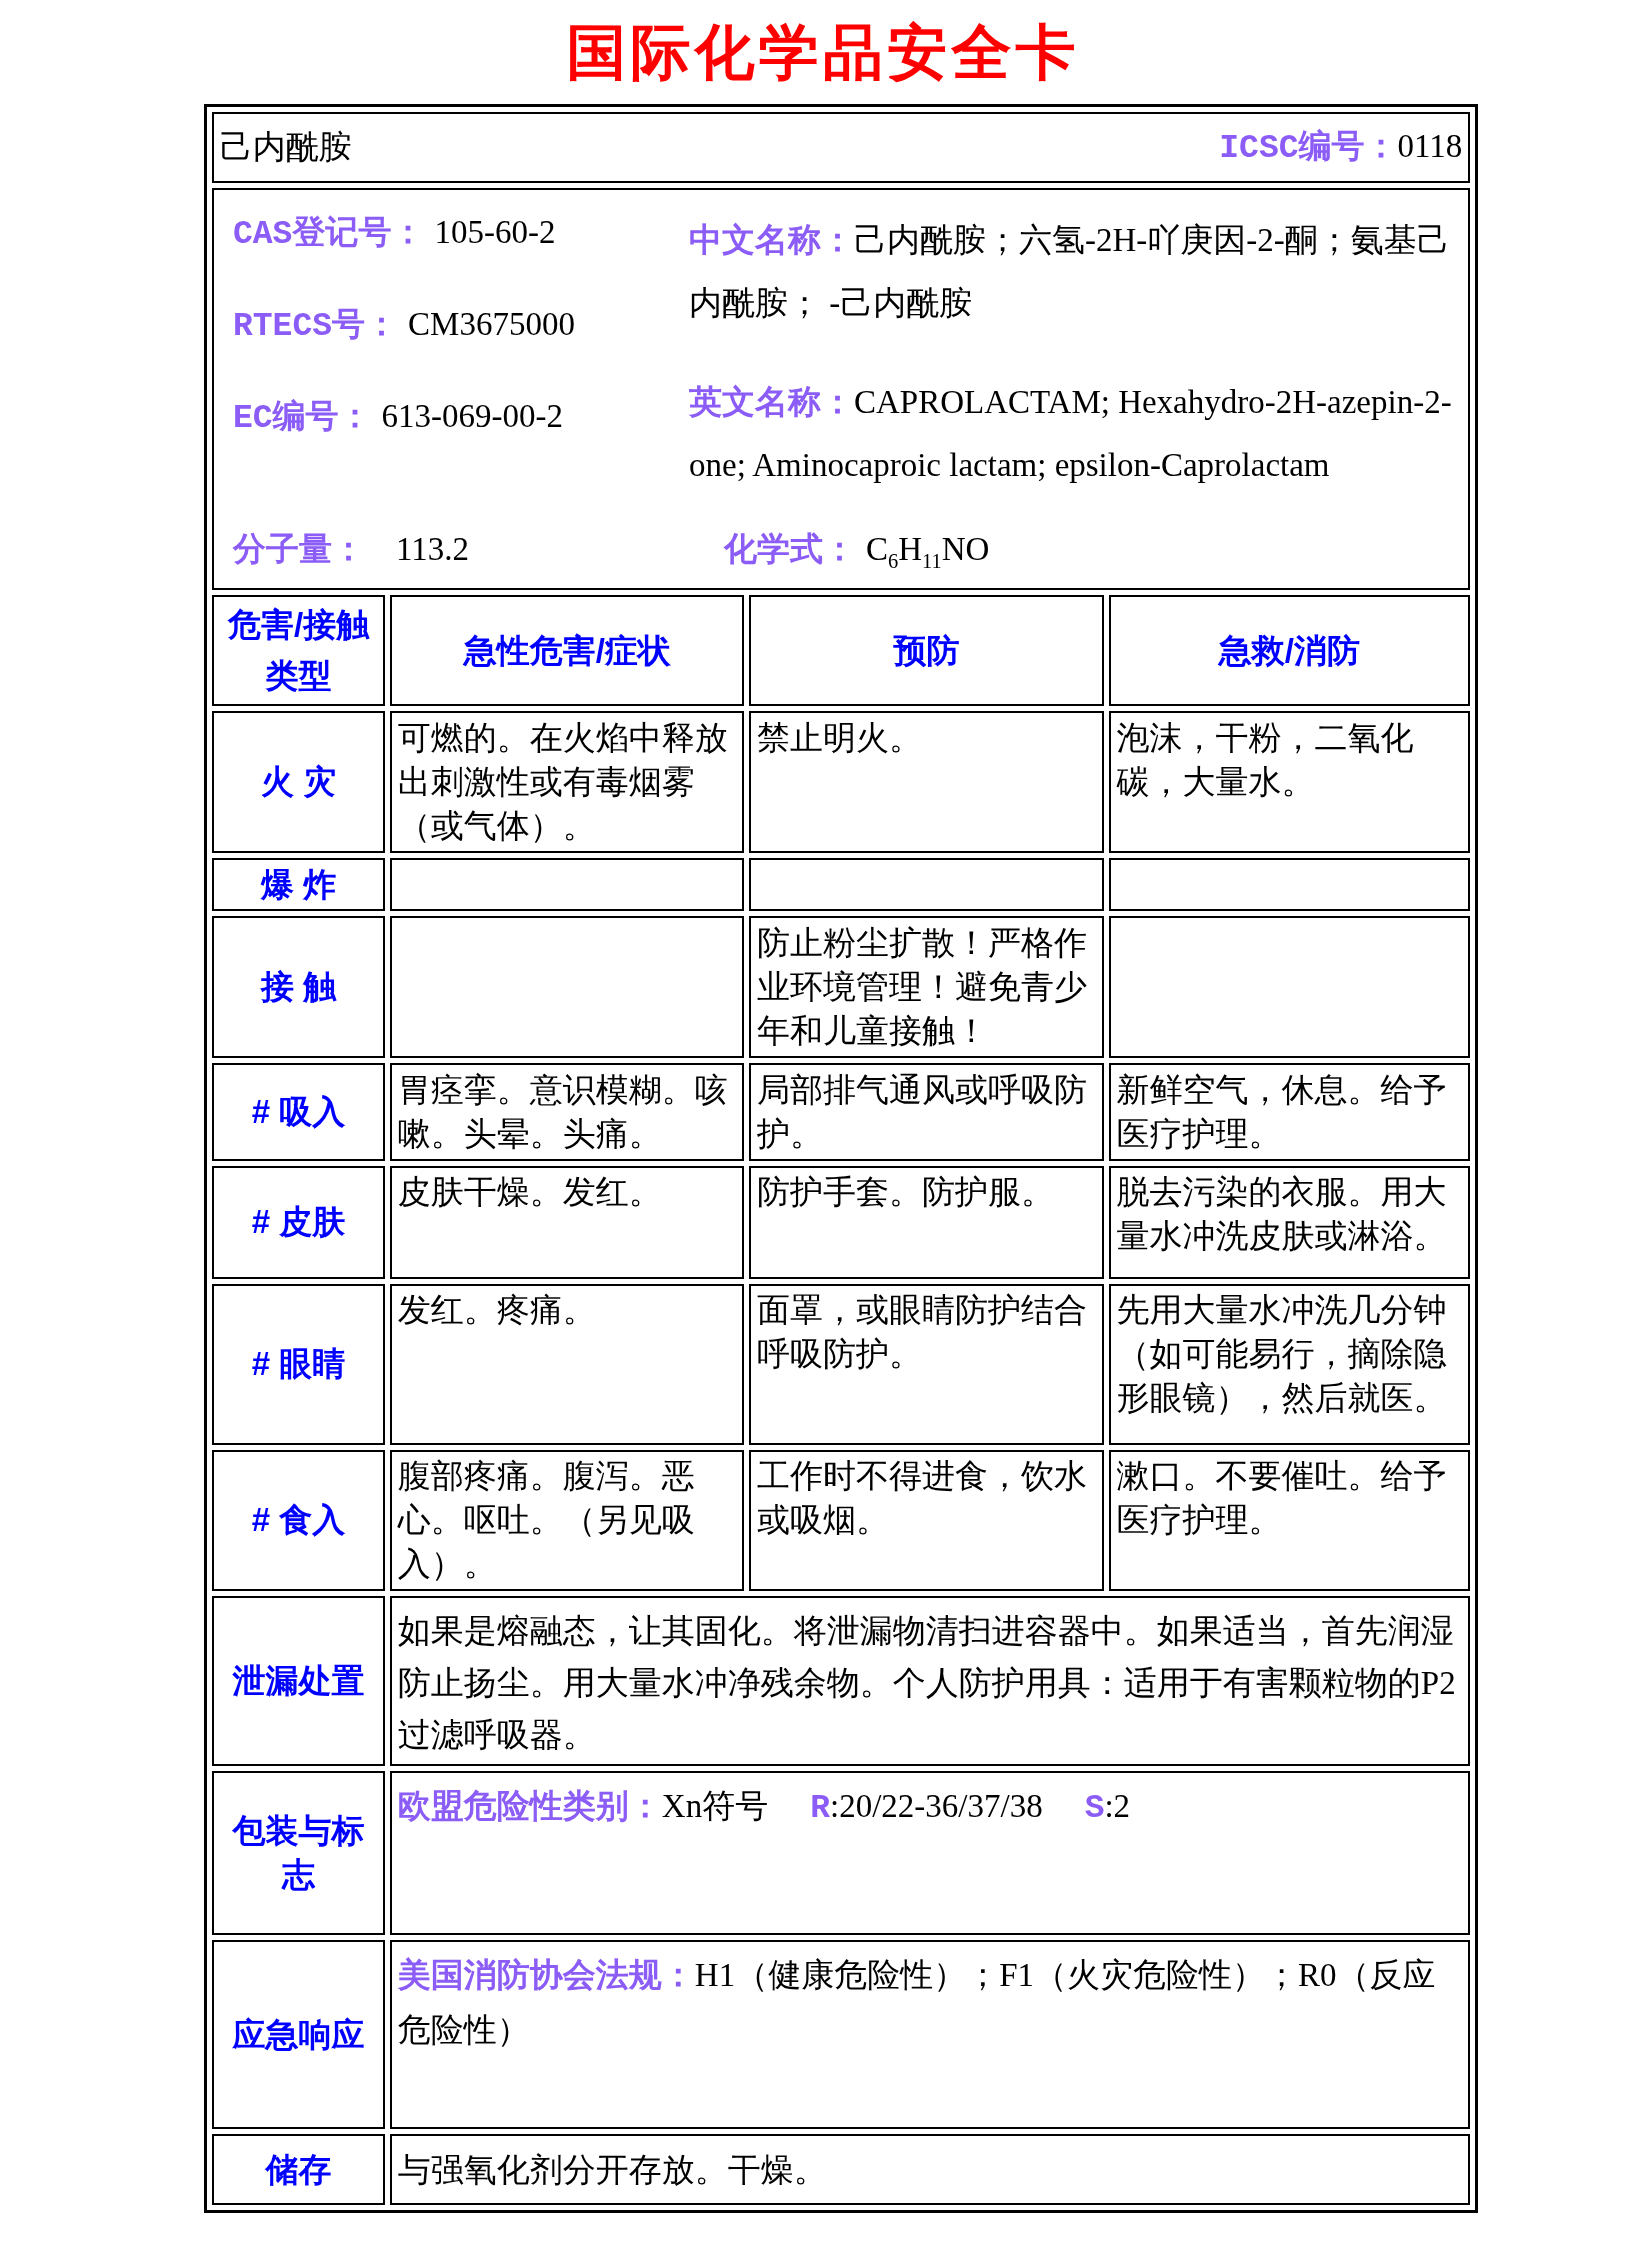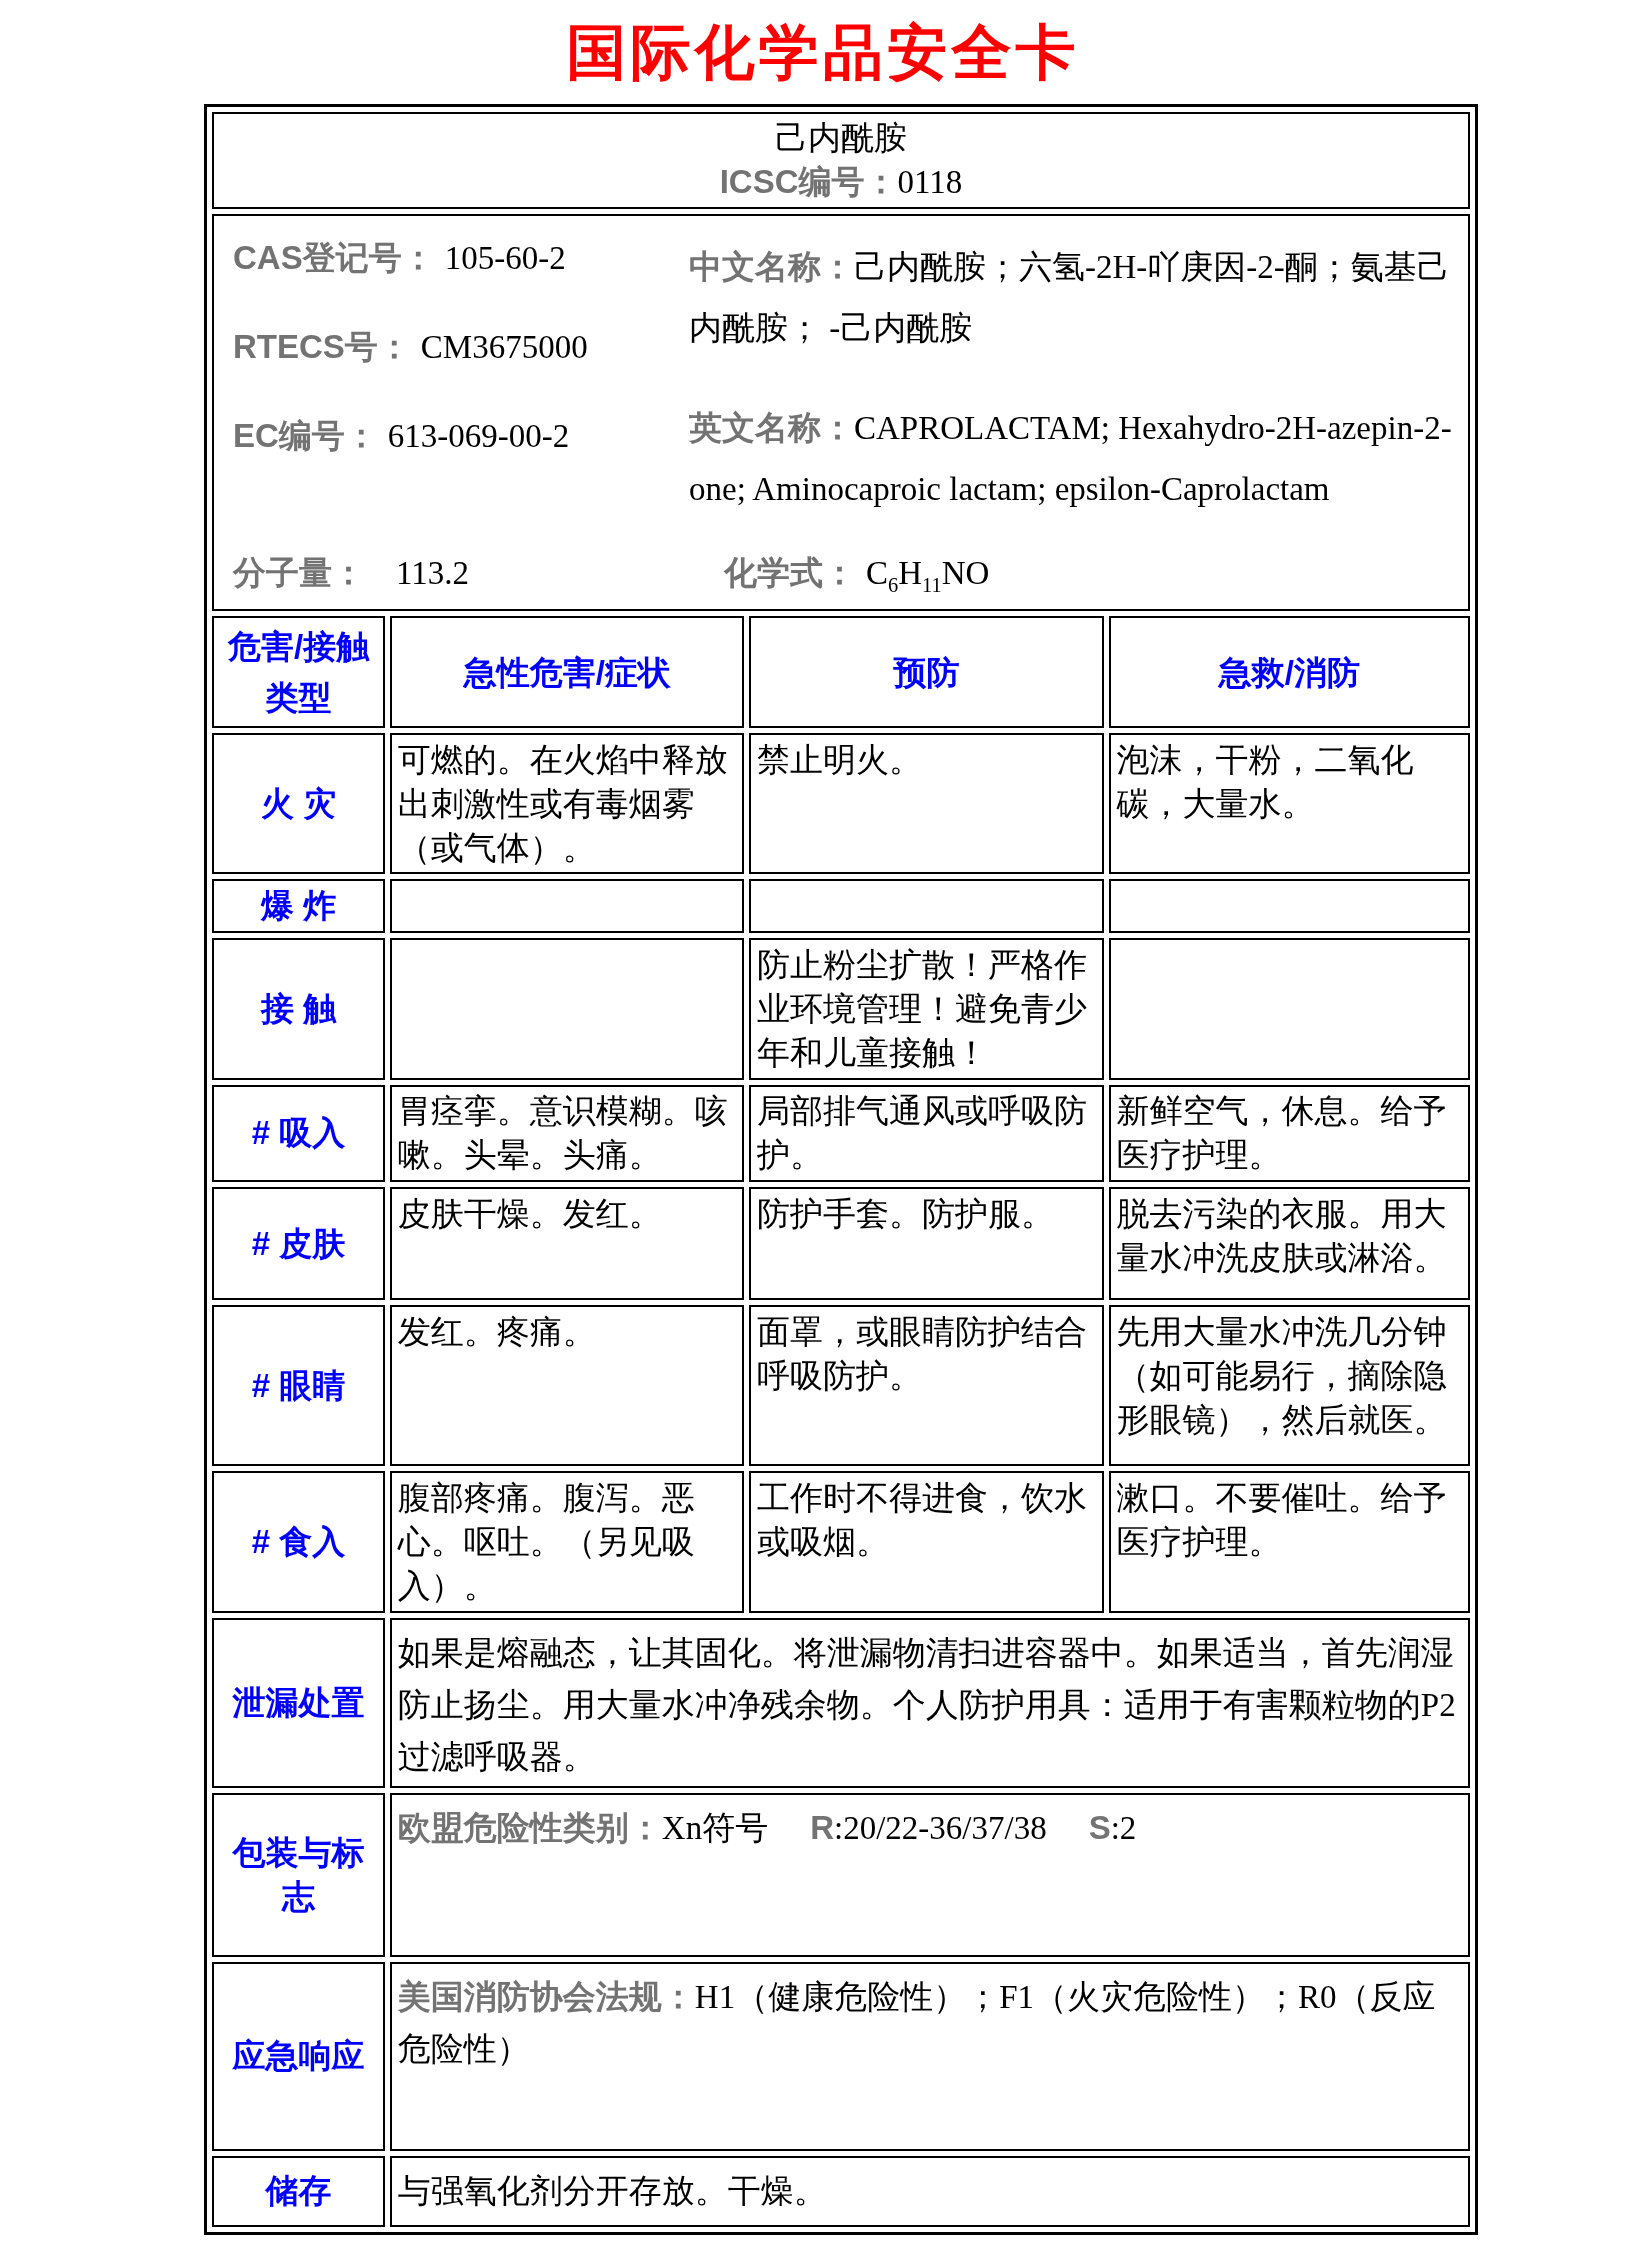--- a/index.html
+++ b/index.html
@@ -37,23 +37,23 @@
     border: 2.1px solid #000000;
     box-sizing: border-box;
     vertical-align: top;
     padding: 2.8px 5.7px;
     font-size: 33px;
     line-height: 44px;
     background: #ffffff;
     overflow: hidden;
   }
   .lbl {
-    color: #737373;
-    font-weight: bold;
-    font-family: Liberation Sans, sans-serif;
+    color: #8b5cf6;
+    font-weight: bold;
+    font-family: Liberation Mono, monospace;
   }
   td.rowlabel {
     text-align: center;
     vertical-align: middle;
     color: #0000ff;
     font-weight: bold;
     font-family: "Liberation Sans", "DejaVu Sans", sans-serif;
   }
   td.colhead {
     text-align: center;
@@ -64,21 +64,20 @@
     line-height: 51px;
   }
   
   td.title-row-cell {
     vertical-align: middle;
   }
   .title-row-flex {
     display: flex;
     justify-content: space-between;
     align-items: center;
-    flex-direction: column;
   }
   
   td.id-cell { padding: 20px 7px 14px 7px; }
   .id-wrap {
     display: flex;
     flex-direction: column;
     justify-content: space-between;
     height: 100%;
     min-height: 304px;
     margin-left: 12px;

